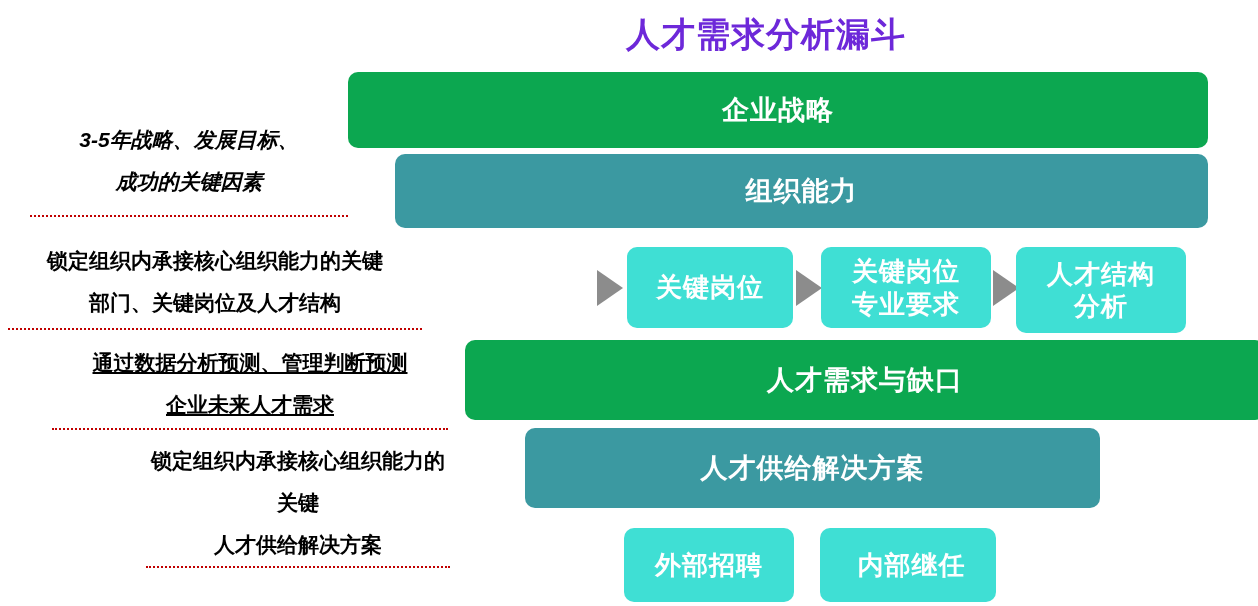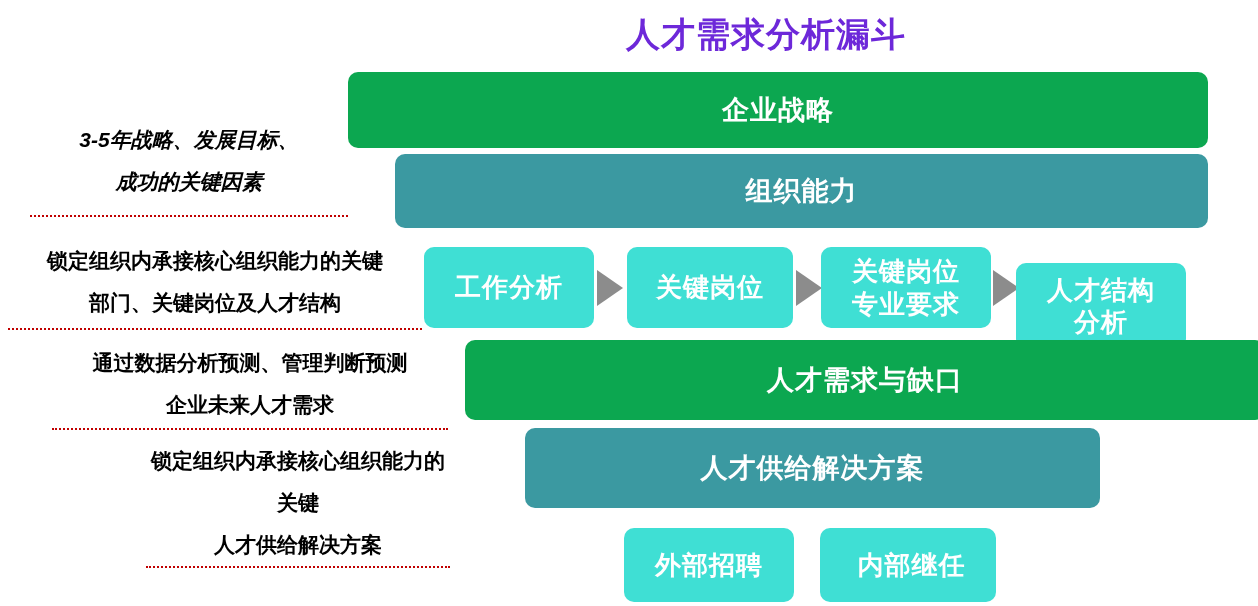--- a/index.html
+++ b/index.html
@@ -42,45 +42,44 @@
 <body>
 
 <div class="canvas">
 
   <div class="title">人才需求分析漏斗</div>
 
   <div class="bar green" style="left:348px; top:72px; width:860px; height:76px;">企业战略</div>
 
   <div class="bar teal" style="left:395px; top:154px; width:813px; height:74px;text-align:right;">组织能力</div>
 
-  <div class="step" style="left:424px; top:247px; width:170px; height:81px;">工作分析</div>
   <div class="arrow" style="left:597px;"></div>
 
   <div class="step" style="left:627px; top:247px; width:166px; height:81px;">关键岗位</div>
   <div class="arrow" style="left:796px;"></div>
 
   <div class="step" style="left:821px; top:247px; width:170px; height:81px;">关键岗位
 专业要求</div>
   <div class="arrow" style="left:993px;"></div>
 
-  <div class="step" style="left:1016px; top:247px; width:170px; height:86px;margin-top:16px;">人才结构
+  <div class="step" style="left:1016px; top:247px; width:170px; height:86px;">人才结构
 分析</div>
 
   <div class="bar green" style="left:465px; top:340px; width:800px; height:80px;">人才需求与缺口</div>
 
   <div class="bar teal" style="left:525px; top:428px; width:575px; height:80px;">人才供给解决方案</div>
 
   <div class="step" style="left:624px; top:528px; width:170px; height:74px;">外部招聘</div>
   <div class="step" style="left:820px; top:528px; width:176px; height:74px;padding-left:7px;">内部继任</div>
 
   <div class="ann" style="left:30px; top:119px; width:318px; padding-bottom:12px;font-style:italic;">3-5年战略、发展目标、
 成功的关键因素</div>
 
   <div class="ann" style="left:8px; top:240px; width:414px; padding-bottom:4px;">锁定组织内承接核心组织能力的关键
 部门、关键岗位及人才结构</div>
 
-  <div class="ann" style="left:52px; top:342px; width:396px; padding-bottom:2px;">通过数据分析预测、管理判断预测
+  <div class="ann" style="left:52px; top:342px; width:396px; padding-bottom:2px;text-decoration:underline;">通过数据分析预测、管理判断预测
 企业未来人才需求</div>
 
   <div class="ann" style="left:146px; top:440px; width:304px; padding-bottom:0px;">锁定组织内承接核心组织能力的关键
 人才供给解决方案</div>
 
 </div>
 
 </body></html>

